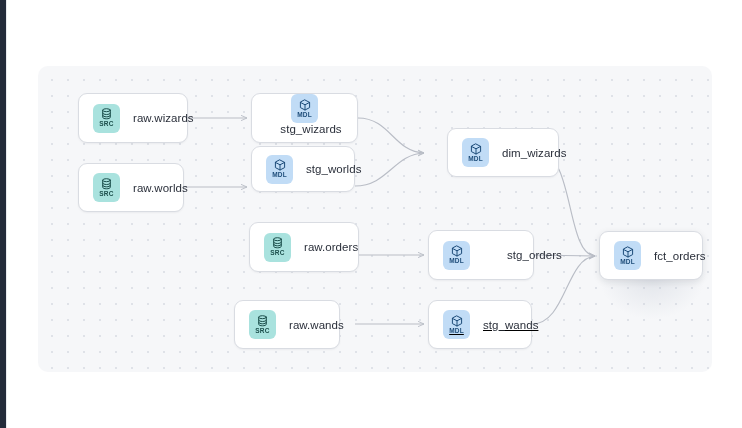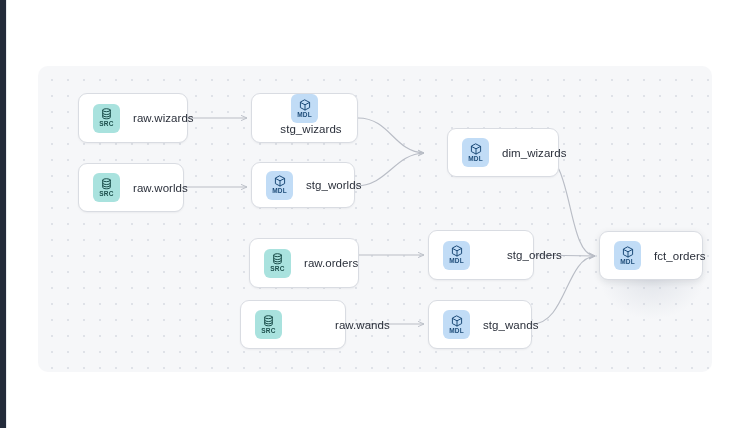--- a/index.html
+++ b/index.html
@@ -174,33 +174,33 @@
             <svg width="11" height="12" viewBox="0 0 11 12" fill="none" stroke="#1c4f4c" stroke-width="1" stroke-linecap="round" stroke-linejoin="round">
               <ellipse cx="5.5" cy="2.2" rx="3.8" ry="1.5"></ellipse>
               <path d="M1.7 2.2 v7.1 c0 .83 1.7 1.5 3.8 1.5 s3.8-.67 3.8-1.5 V2.2"></path>
               <path d="M1.7 5.0 c0 .83 1.7 1.5 3.8 1.5 s3.8-.67 3.8-1.5"></path>
               <path d="M1.7 7.3 c0 .83 1.7 1.5 3.8 1.5 s3.8-.67 3.8-1.5"></path>
             </svg>
             <span class="badge-text">SRC</span>
           </div>
           <span class="node-label">raw.worlds</span>
         </div>
-        <div class="node" style="left: 211px; top: 172px; width: 110px; height: 50px; padding-left: 14px;">
+        <div class="node" style="left: 211px; top: 156px; width: 110px; height: 50px; padding-left: 14px;">
           <div class="badge src">
             <svg width="11" height="12" viewBox="0 0 11 12" fill="none" stroke="#1c4f4c" stroke-width="1" stroke-linecap="round" stroke-linejoin="round">
               <ellipse cx="5.5" cy="2.2" rx="3.8" ry="1.5"></ellipse>
               <path d="M1.7 2.2 v7.1 c0 .83 1.7 1.5 3.8 1.5 s3.8-.67 3.8-1.5 V2.2"></path>
               <path d="M1.7 5.0 c0 .83 1.7 1.5 3.8 1.5 s3.8-.67 3.8-1.5"></path>
               <path d="M1.7 7.3 c0 .83 1.7 1.5 3.8 1.5 s3.8-.67 3.8-1.5"></path>
             </svg>
             <span class="badge-text">SRC</span>
           </div>
           <span class="node-label">raw.orders</span>
         </div>
-        <div class="node" style="left: 202px; top: 234px; width: 106px; height: 49px; gap: 40px;">
+        <div class="node" style="left: 196px; top: 234px; width: 106px; height: 49px;">
           <div class="badge src">
             <svg width="11" height="12" viewBox="0 0 11 12" fill="none" stroke="#1c4f4c" stroke-width="1" stroke-linecap="round" stroke-linejoin="round">
               <ellipse cx="5.5" cy="2.2" rx="3.8" ry="1.5"></ellipse>
               <path d="M1.7 2.2 v7.1 c0 .83 1.7 1.5 3.8 1.5 s3.8-.67 3.8-1.5 V2.2"></path>
               <path d="M1.7 5.0 c0 .83 1.7 1.5 3.8 1.5 s3.8-.67 3.8-1.5"></path>
               <path d="M1.7 7.3 c0 .83 1.7 1.5 3.8 1.5 s3.8-.67 3.8-1.5"></path>
             </svg>
             <span class="badge-text">SRC</span>
           </div>
           <span class="node-label">raw.wands</span>
@@ -209,21 +209,21 @@
           <div class="badge mdl">
             <svg width="12" height="12" viewBox="0 0 12 12" fill="none" stroke="#1d4c79" stroke-width="1" stroke-linecap="round" stroke-linejoin="round">
               <path d="M6 1 L10.6 3.4 V8.6 L6 11 L1.4 8.6 V3.4 Z"></path>
               <path d="M1.4 3.4 L6 5.8 L10.6 3.4"></path>
               <path d="M6 5.8 V11"></path>
             </svg>
             <span class="badge-text">MDL</span>
           </div>
           <span class="node-label">stg_wizards</span>
         </div>
-        <div class="node" style="left: 213px; top: 96px; width: 104px; height: 46px;">
+        <div class="node" style="left: 213px; top: 80px; width: 104px; height: 46px;">
           <div class="badge mdl">
             <svg width="12" height="12" viewBox="0 0 12 12" fill="none" stroke="#1d4c79" stroke-width="1" stroke-linecap="round" stroke-linejoin="round">
               <path d="M6 1 L10.6 3.4 V8.6 L6 11 L1.4 8.6 V3.4 Z"></path>
               <path d="M1.4 3.4 L6 5.8 L10.6 3.4"></path>
               <path d="M6 5.8 V11"></path>
             </svg>
             <span class="badge-text">MDL</span>
           </div>
           <span class="node-label">stg_worlds</span>
         </div>
@@ -231,21 +231,21 @@
           <div class="badge mdl">
             <svg width="12" height="12" viewBox="0 0 12 12" fill="none" stroke="#1d4c79" stroke-width="1" stroke-linecap="round" stroke-linejoin="round">
               <path d="M6 1 L10.6 3.4 V8.6 L6 11 L1.4 8.6 V3.4 Z"></path>
               <path d="M1.4 3.4 L6 5.8 L10.6 3.4"></path>
               <path d="M6 5.8 V11"></path>
             </svg>
             <span class="badge-text">MDL</span>
           </div>
           <span class="node-label">stg_orders</span>
         </div>
-        <div class="node" style="left: 390px; top: 234px; width: 104px; height: 49px;">
+        <div class="node" style="left: 390px; top: 234px; width: 104px; height: 49px; text-decoration: underline;">
           <div class="badge mdl">
             <svg width="12" height="12" viewBox="0 0 12 12" fill="none" stroke="#1d4c79" stroke-width="1" stroke-linecap="round" stroke-linejoin="round">
               <path d="M6 1 L10.6 3.4 V8.6 L6 11 L1.4 8.6 V3.4 Z"></path>
               <path d="M1.4 3.4 L6 5.8 L10.6 3.4"></path>
               <path d="M6 5.8 V11"></path>
             </svg>
             <span class="badge-text">MDL</span>
           </div>
           <span class="node-label">stg_wands</span>
         </div>

